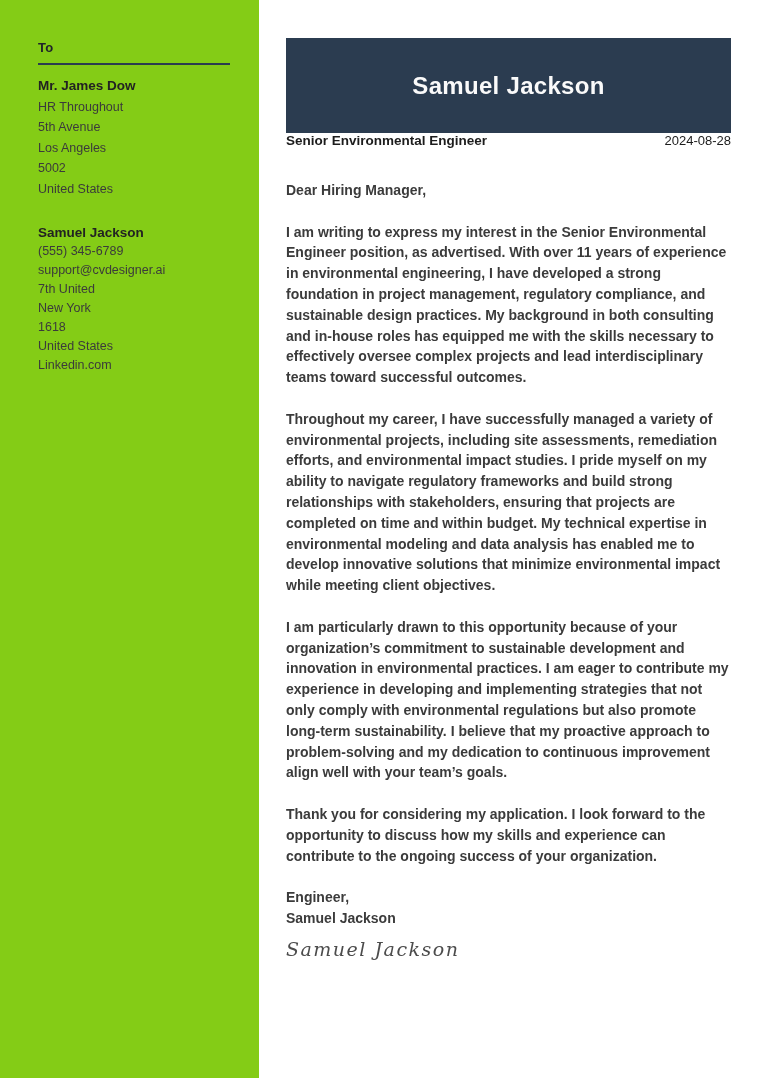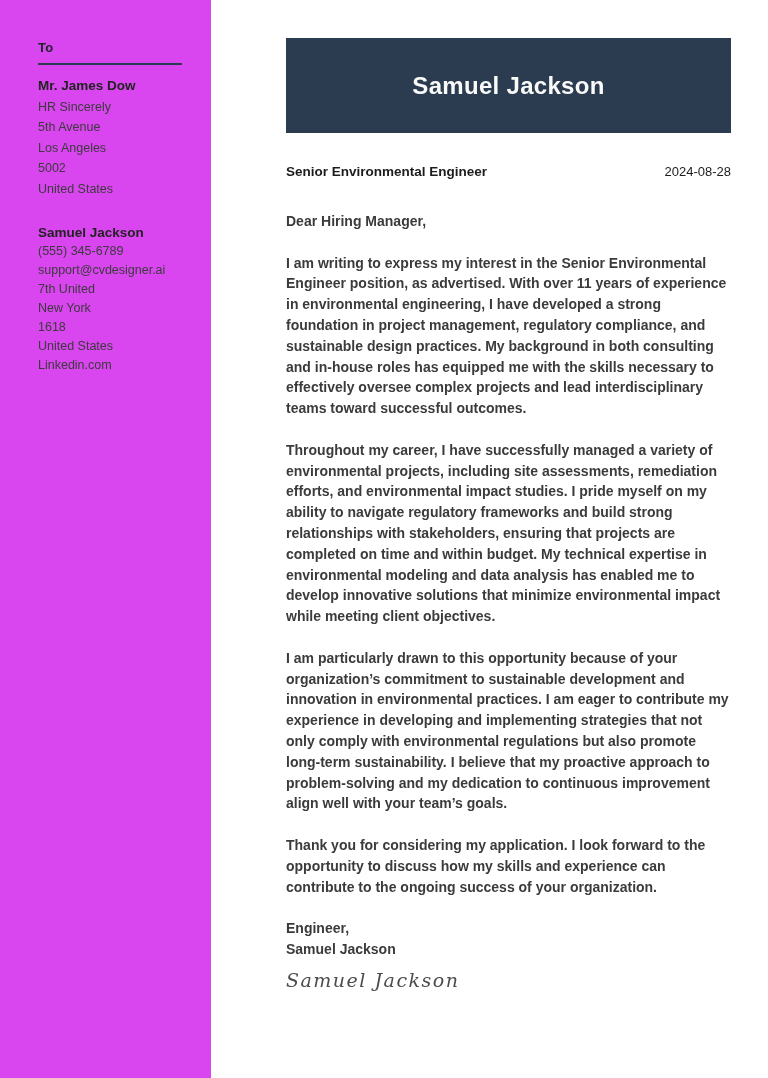--- a/index.html
+++ b/index.html
@@ -13,23 +13,23 @@
     position: relative;
     width: 768px;
     height: 1078px;
     background: #ffffff;
     overflow: hidden;
   }
   
   .sidebar {
     position: absolute;
     left: 0; top: 0;
-    width: 211px;
+    width: 259px;
     height: 1078px;
-    background: #d946ef;
+    background: #84cc16;
     padding: 40px 29px 0 38px;
   }
   .contact-heading {
     font-size: 13px;
     font-weight: 700;
     color: #20242a;
     letter-spacing: 0.2px;
     padding-bottom: 8px;
     border-bottom: 2px solid #2b3c50;
     margin-bottom: 11px;
@@ -58,21 +58,20 @@
     align-items: center;
     justify-content: center;
   }
   .name-banner h1 {
     color: #fafafa;
     font-size: 24px;
     font-weight: 700;
     letter-spacing: 0.3px;
   }
   .job-row {
-    margin-top: 31px;
     display: flex;
     justify-content: space-between;
     align-items: flex-start;
     gap: 44px;
   }
   .job-title {
     font-size: 13.5px;
     font-weight: 700;
     color: #1c1c1c;
   }
@@ -102,21 +101,21 @@
 
 <div class="page">
 
   <aside class="sidebar">
     <section>
       <h3 class="contact-heading">To</h3>
       <div class="contact-list">
 
           <div class="contact-line">Mr. James Dow</div>
 
-          <div class="contact-line">HR Sincerely</div>
+          <div class="contact-line">HR Throughout</div>
 
           <div class="contact-line">5th Avenue</div>
 
           <div class="contact-line">Los Angeles</div>
 
           <div class="contact-line">5002</div>
 
           <div class="contact-line">United States</div>
         </div>
     </section>

